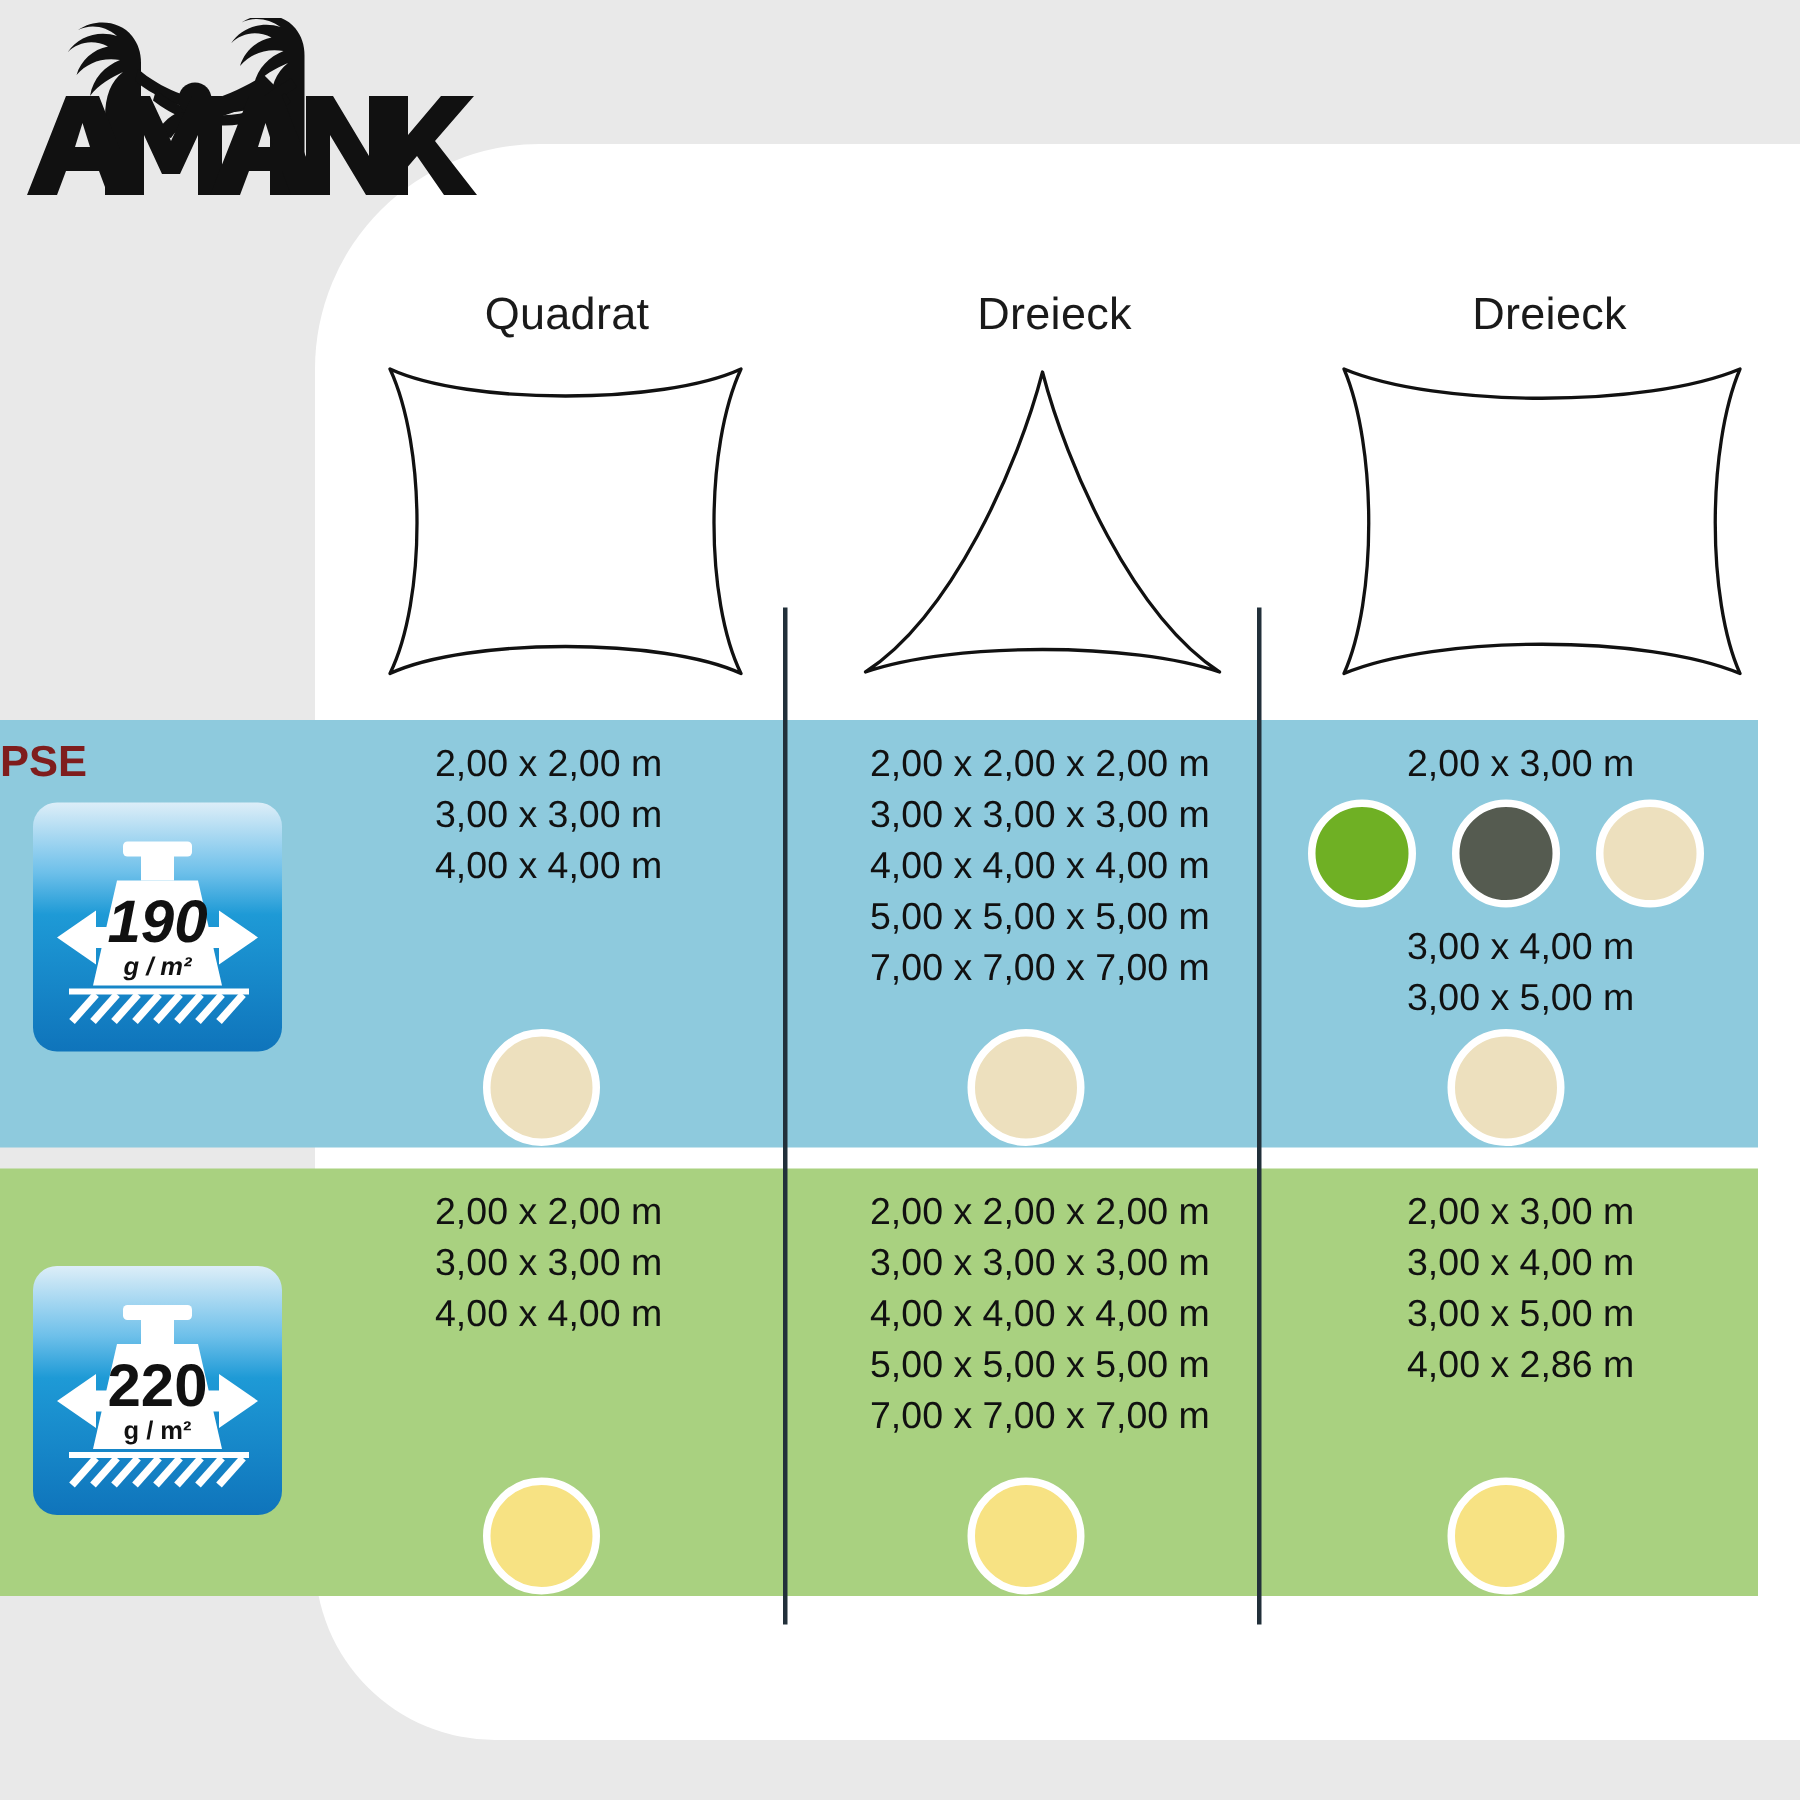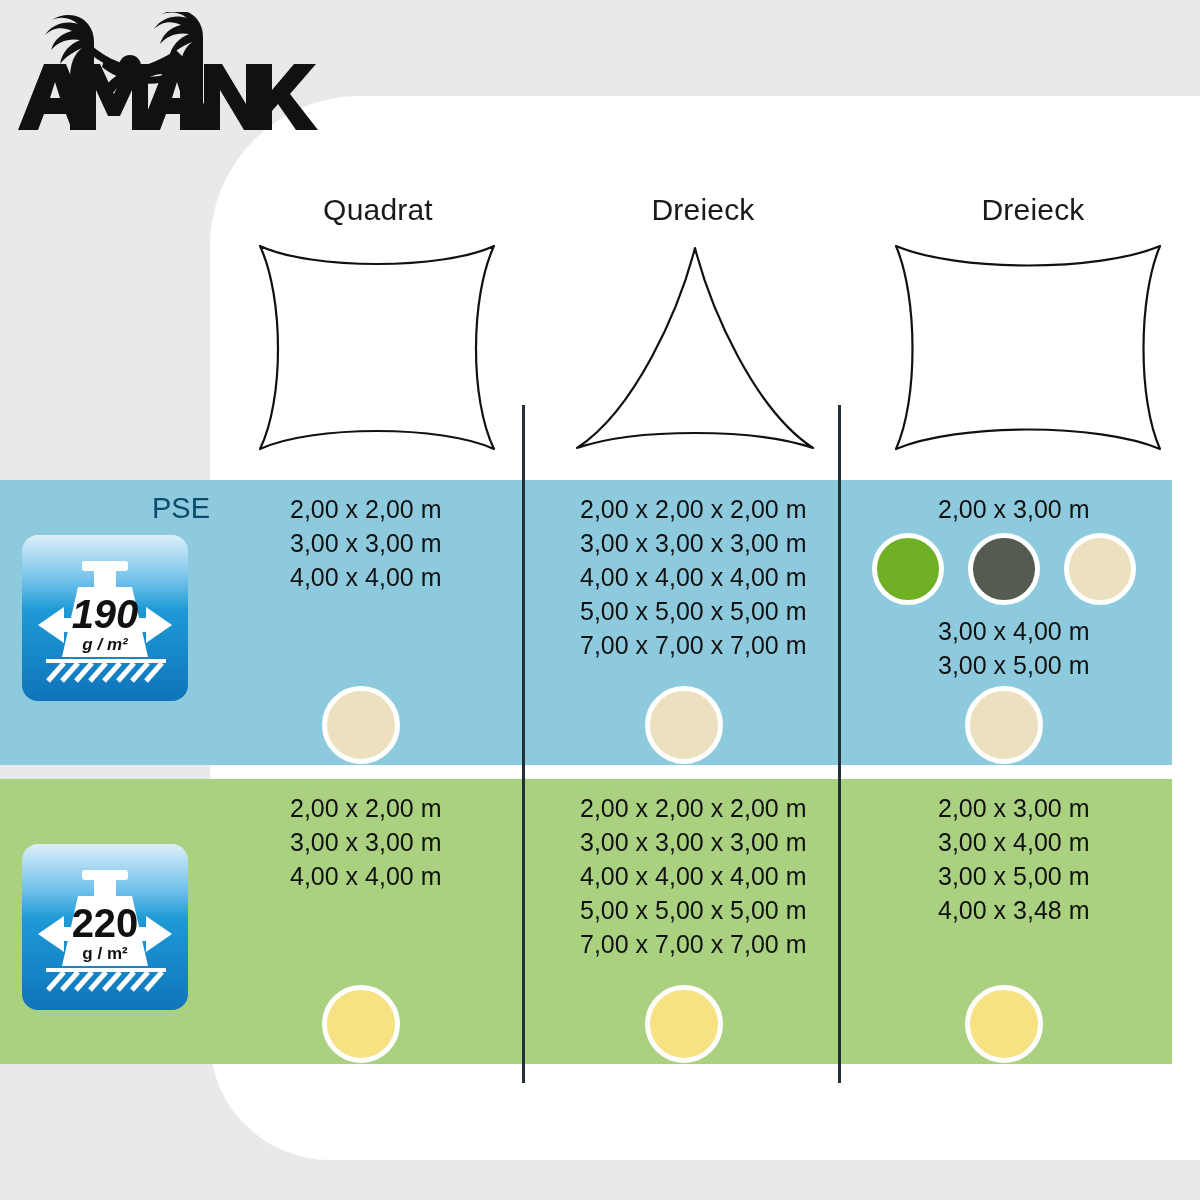--- a/index.html
+++ b/index.html
@@ -45,23 +45,24 @@
   .shape.s3{left:888px;top:240px;width:280px;height:215px;}
 
   
   .band{position:absolute;left:0;width:1172px;}
   .band.pse{top:480px;height:285px;background:#8ecadd;}
   .band.hdpe{top:779px;height:285px;background:#a9d180;}
 
   
   .mat-label{
     position:absolute;left:0;width:210px;
-    text-align:right;
-    font-size:29px;color:#0c4a6e;
+    text-align:left;
+    font-size:29px;color:#7f1d1d;
     white-space:nowrap;
+    font-weight:bold;
   }
   .mat-label.pse{top:492px;}
   .mat-label.hdpe{top:791px;}
 
   
   .badge{position:absolute;left:20px;width:170px;height:170px;}
   .badge.pse{top:533px;font-style:italic;}
   .badge.hdpe{top:842px;}
 
   
@@ -299,21 +300,21 @@
     <div>3,00 x 3,00 x 3,00 m</div>
     <div>4,00 x 4,00 x 4,00 m</div>
     <div>5,00 x 5,00 x 5,00 m</div>
     <div>7,00 x 7,00 x 7,00 m</div>
   </div>
 
   <div class="sizes hdpe-r">
     <div>2,00 x 3,00 m</div>
     <div>3,00 x 4,00 m</div>
     <div>3,00 x 5,00 m</div>
-    <div>4,00 x 3,48 m</div>
+    <div>4,00 x 2,86 m</div>
   </div>
 
   <div class="swatch sw-single h1" style="background:#f7e283"></div>
   <div class="swatch sw-single h2" style="background:#f7e283"></div>
   <div class="swatch sw-single h3" style="background:#f7e283"></div>
 
   <div class="divider d1"></div>
   <div class="divider d2"></div>
 
 </div>

